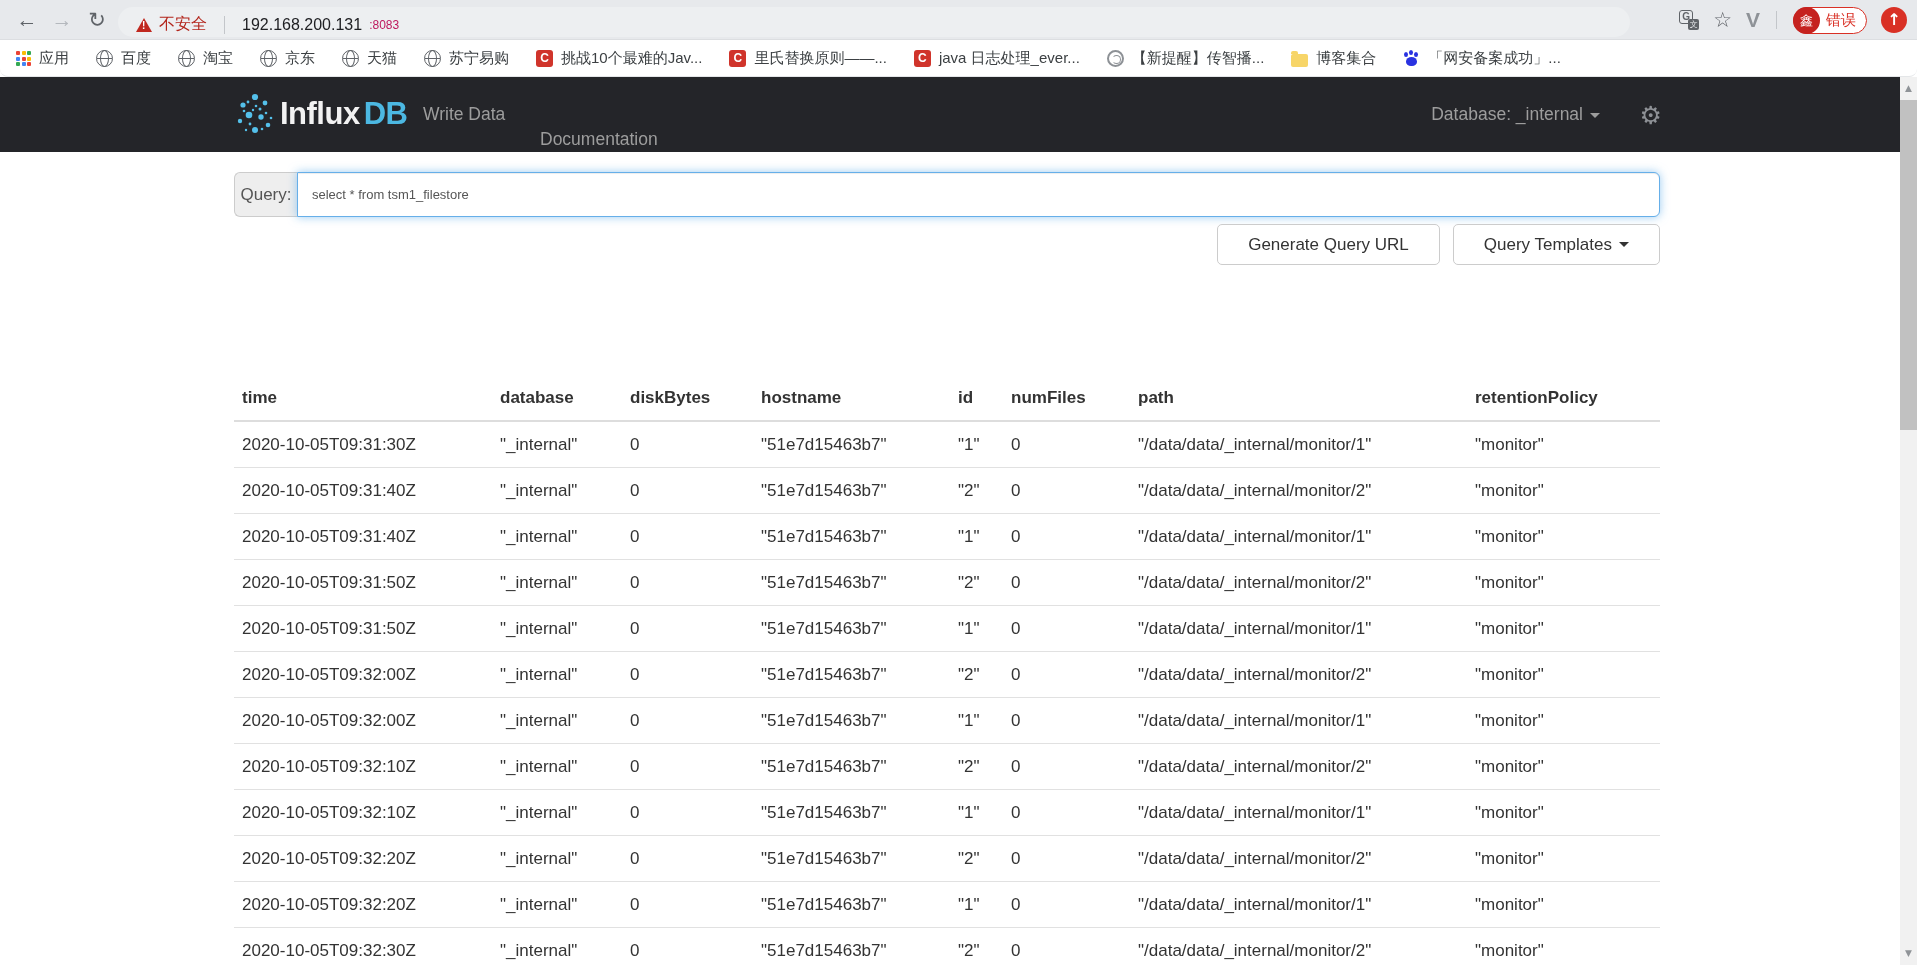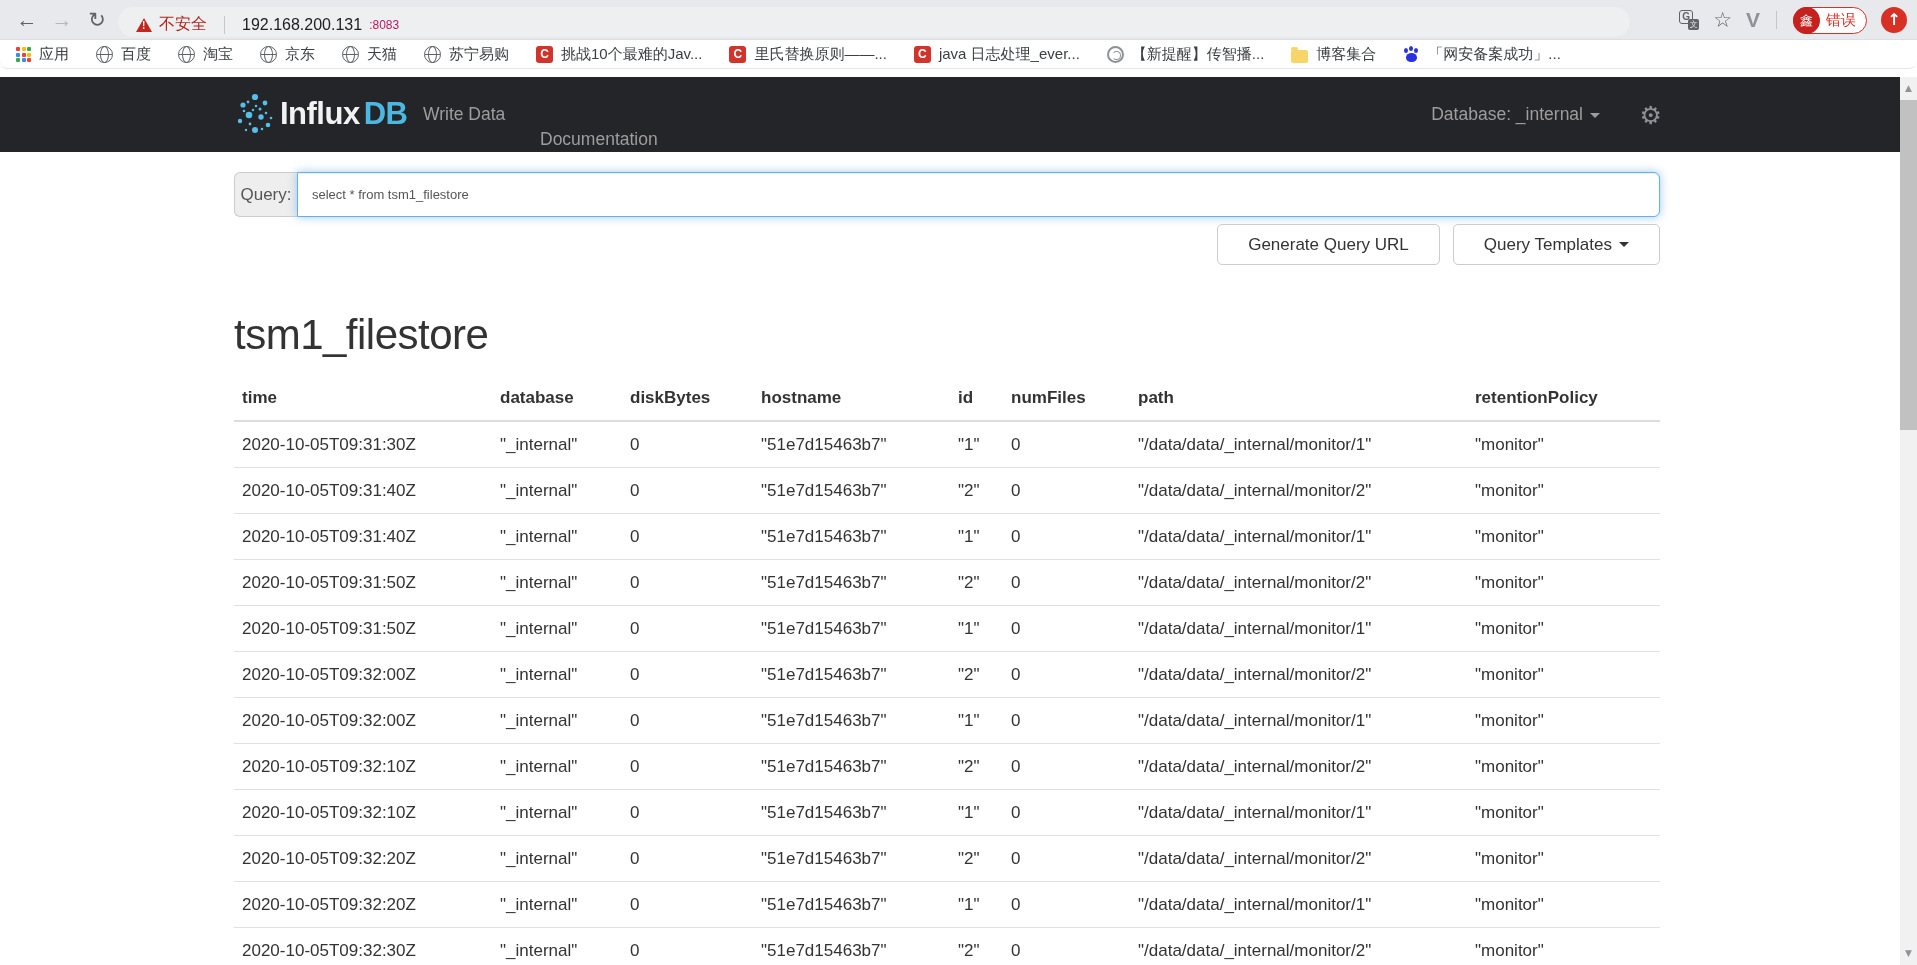--- a/index.html
+++ b/index.html
@@ -37,21 +37,21 @@
   .err-pill { display:flex; align-items:center; border:1.5px solid #d93025;
     border-radius:14px; background:#fff; height:27px; padding-right:10px; }
   .err-avatar { width:27px; height:27px; margin-left:-1px; border-radius:50%;
     background:#c5221f; color:#fff; font-size:13px; text-align:center; line-height:27px; }
   .err-label { color:#d93025; font-size:15px; margin-left:6px; }
   .up-circle { width:26px; height:26px; border-radius:50%; background:#d93025; color:#fff;
     text-align:center; line-height:25px; font-size:16px; font-weight:bold;
     font-family:"DejaVu Sans", sans-serif; }
 
   
-  .bookmarks { position:absolute; top:41px; left:0; width:1917px; height:28px; background:#fff;
+  .bookmarks { position:absolute; top:41px; left:0; width:1917px; height:36px; background:#fff;
     border-bottom:1px solid #e4e6e8; display:flex; align-items:center; padding-left:16px;border-radius:8px; }
   .bm { display:flex; align-items:center; gap:8px; margin-right:27px; white-space:nowrap; }
   .bm-label { font-size:15px; color:#3c4043; }
   .apps-grid { position:relative; width:15px; height:15px; }
   .apps-grid i { position:absolute; width:4px; height:4px; border-radius:1px; }
   .fav { display:inline-block; width:17px; height:17px; position:relative; flex:none; }
   .fav-globe { border:1.5px solid #5f6368; border-radius:50%; }
   .fav-globe::before { content:""; position:absolute; top:-1px; bottom:-1px; left:3px; right:3px;
     border:1.5px solid #5f6368; border-radius:50%; }
   .fav-globe::after { content:""; position:absolute; left:0; right:0; top:50%; height:1.5px;
@@ -264,21 +264,20 @@
     <div class="btn-row">
       <button class="btn">
         <span>Generate Query URL</span>
       </button>
       <button class="btn">
         <span>Query Templates</span>
         <span class="caret"></span>
       </button>
     </div>
 
-    <h1 class="page-title">tsm1_filestore</h1>
 
     <table class="result-table">
       <colgroup>
         <col style="width:258px">
           <col style="width:130px">
           <col style="width:131px">
         <col style="width:197px">
           <col style="width:53px">
           <col style="width:127px">
         <col style="width:337px">

